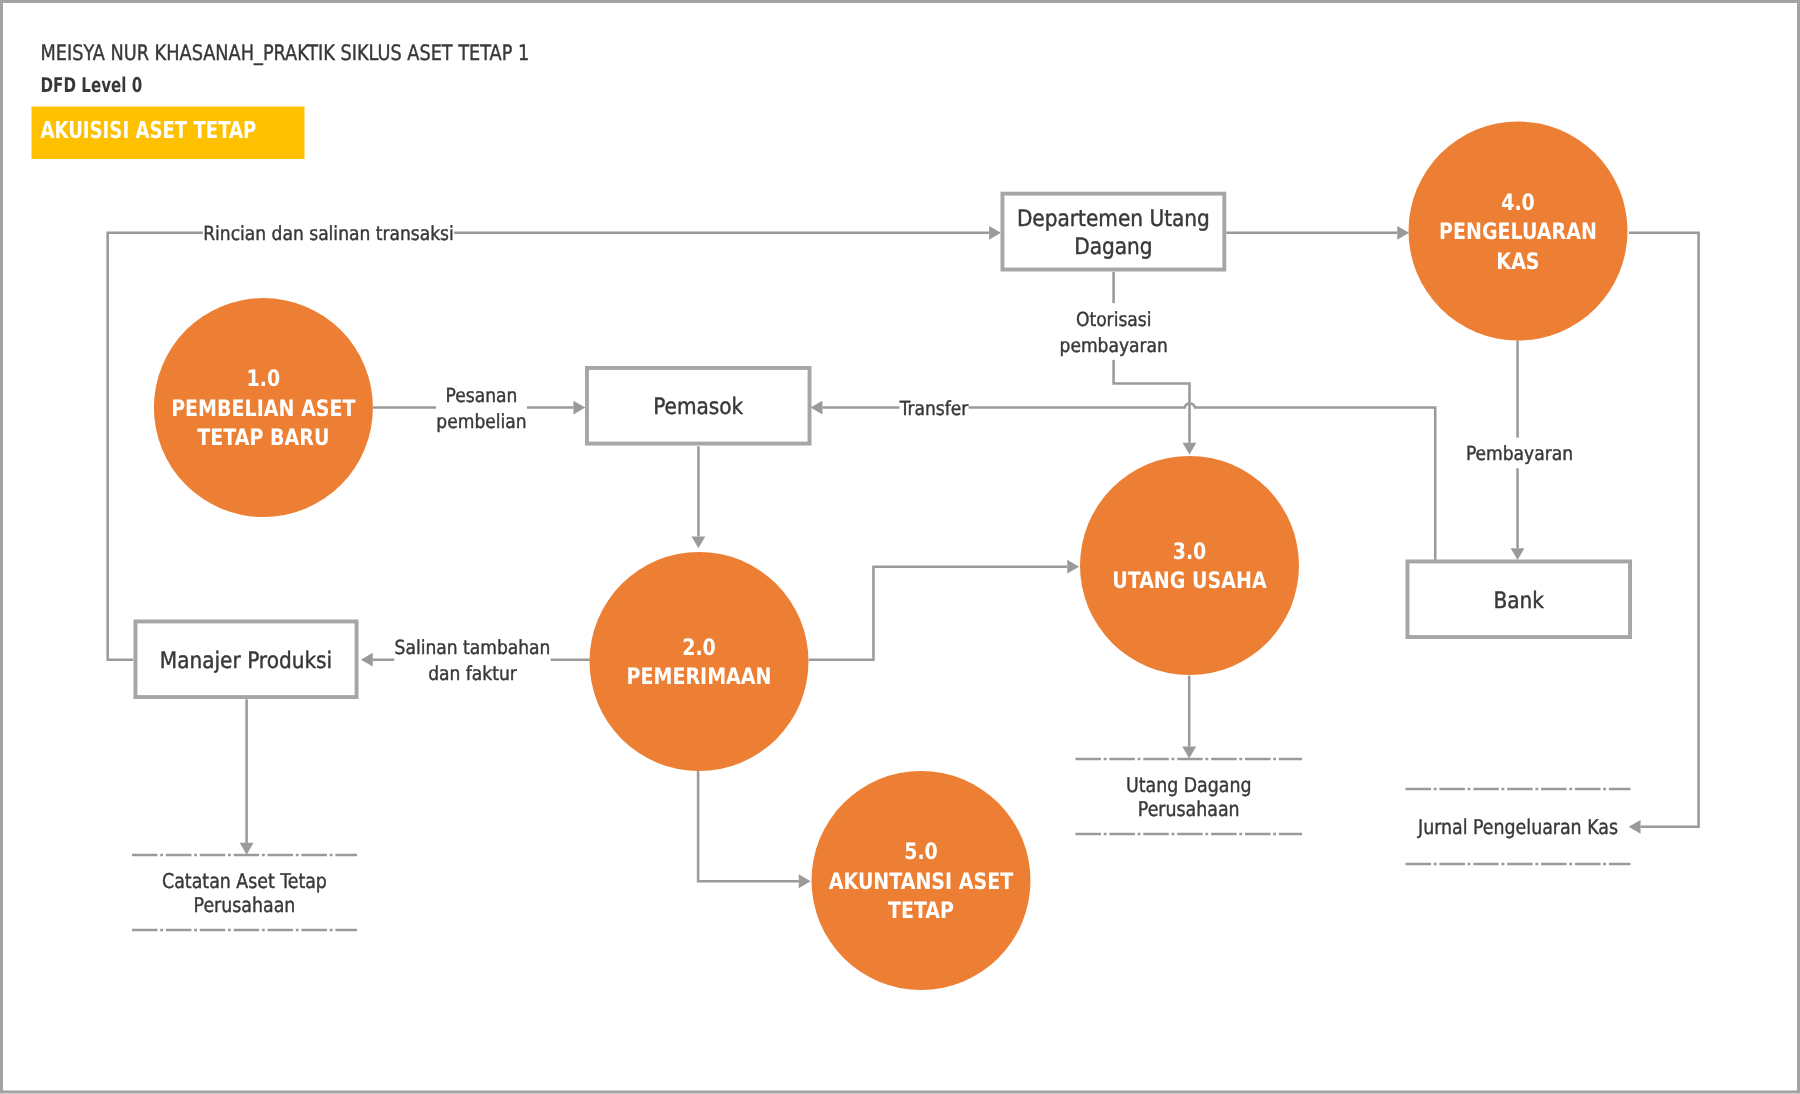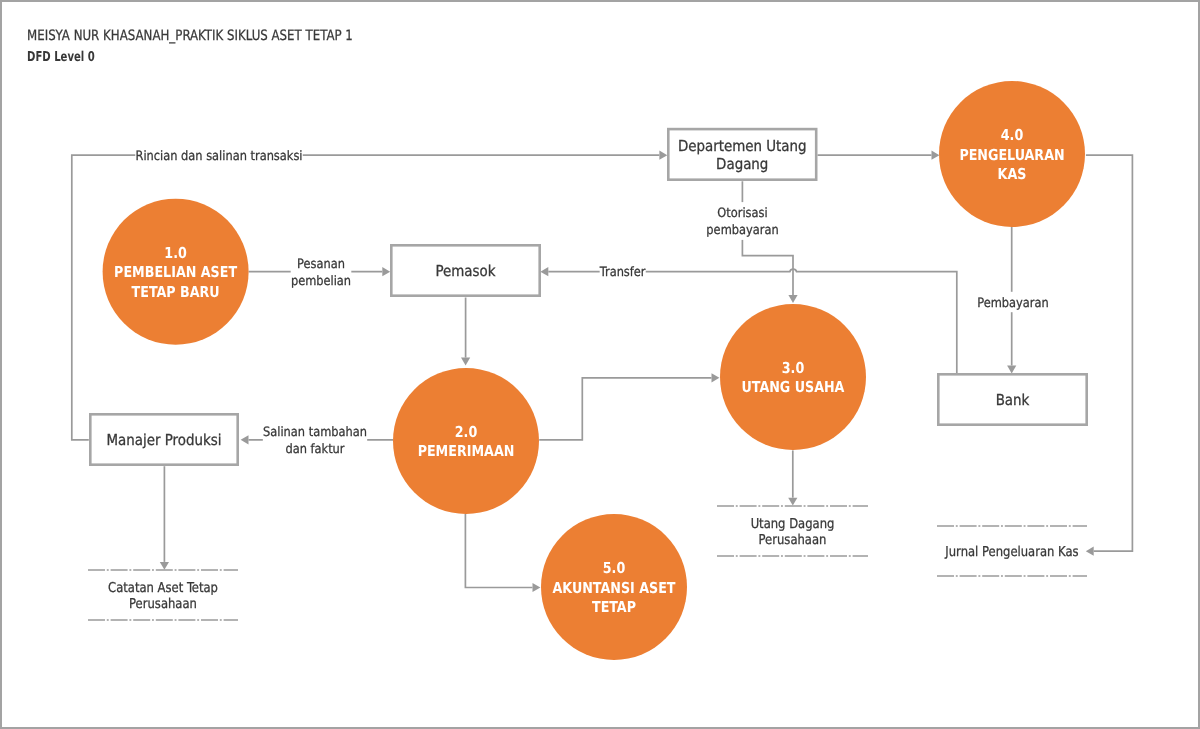--- a/index.html
+++ b/index.html
@@ -21,20 +21,23 @@
   svg#diagram{position:absolute;left:0;top:0;width:1200px;height:729px;display:block;}
   svg text{font-family:"DejaVu Sans Condensed","DejaVu Sans",sans-serif;}
 </style>
 </head>
 <body>
 
 <div id="page">
   <div id="frame"></div>
   <div class="hdr" id="hdr-title">MEISYA NUR KHASANAH_PRAKTIK SIKLUS ASET TETAP 1</div>
   <div class="hdr" id="hdr-sub">DFD Level 0</div>
+  <div id="badge">
+    <span id="badge-label">AKUISISI ASET TETAP</span>
+  </div>
   <svg id="diagram" viewBox="0 0 1200 729" xmlns="http://www.w3.org/2000/svg">
       <g>
         <g>
           <path d="M88.8,439.8 L71.8,439.8 L71.8,155.2 L659.4,155.2" fill="none" stroke="#9a9a9a" stroke-width="1.7" stroke-linecap="butt" stroke-linejoin="miter"></path>
           <path d="M667.3,155.2 L659.4,150.6 L659.4,159.79999999999998 Z" fill="#9a9a9a" stroke="none"></path>
         </g>
         <g>
           <path d="M248.6,271.7 L382.3,271.7" fill="none" stroke="#9a9a9a" stroke-width="1.7" stroke-linecap="butt" stroke-linejoin="miter"></path>
           <path d="M390.2,271.7 L382.3,267.09999999999997 L382.3,276.3 Z" fill="#9a9a9a" stroke="none"></path>
         </g>

